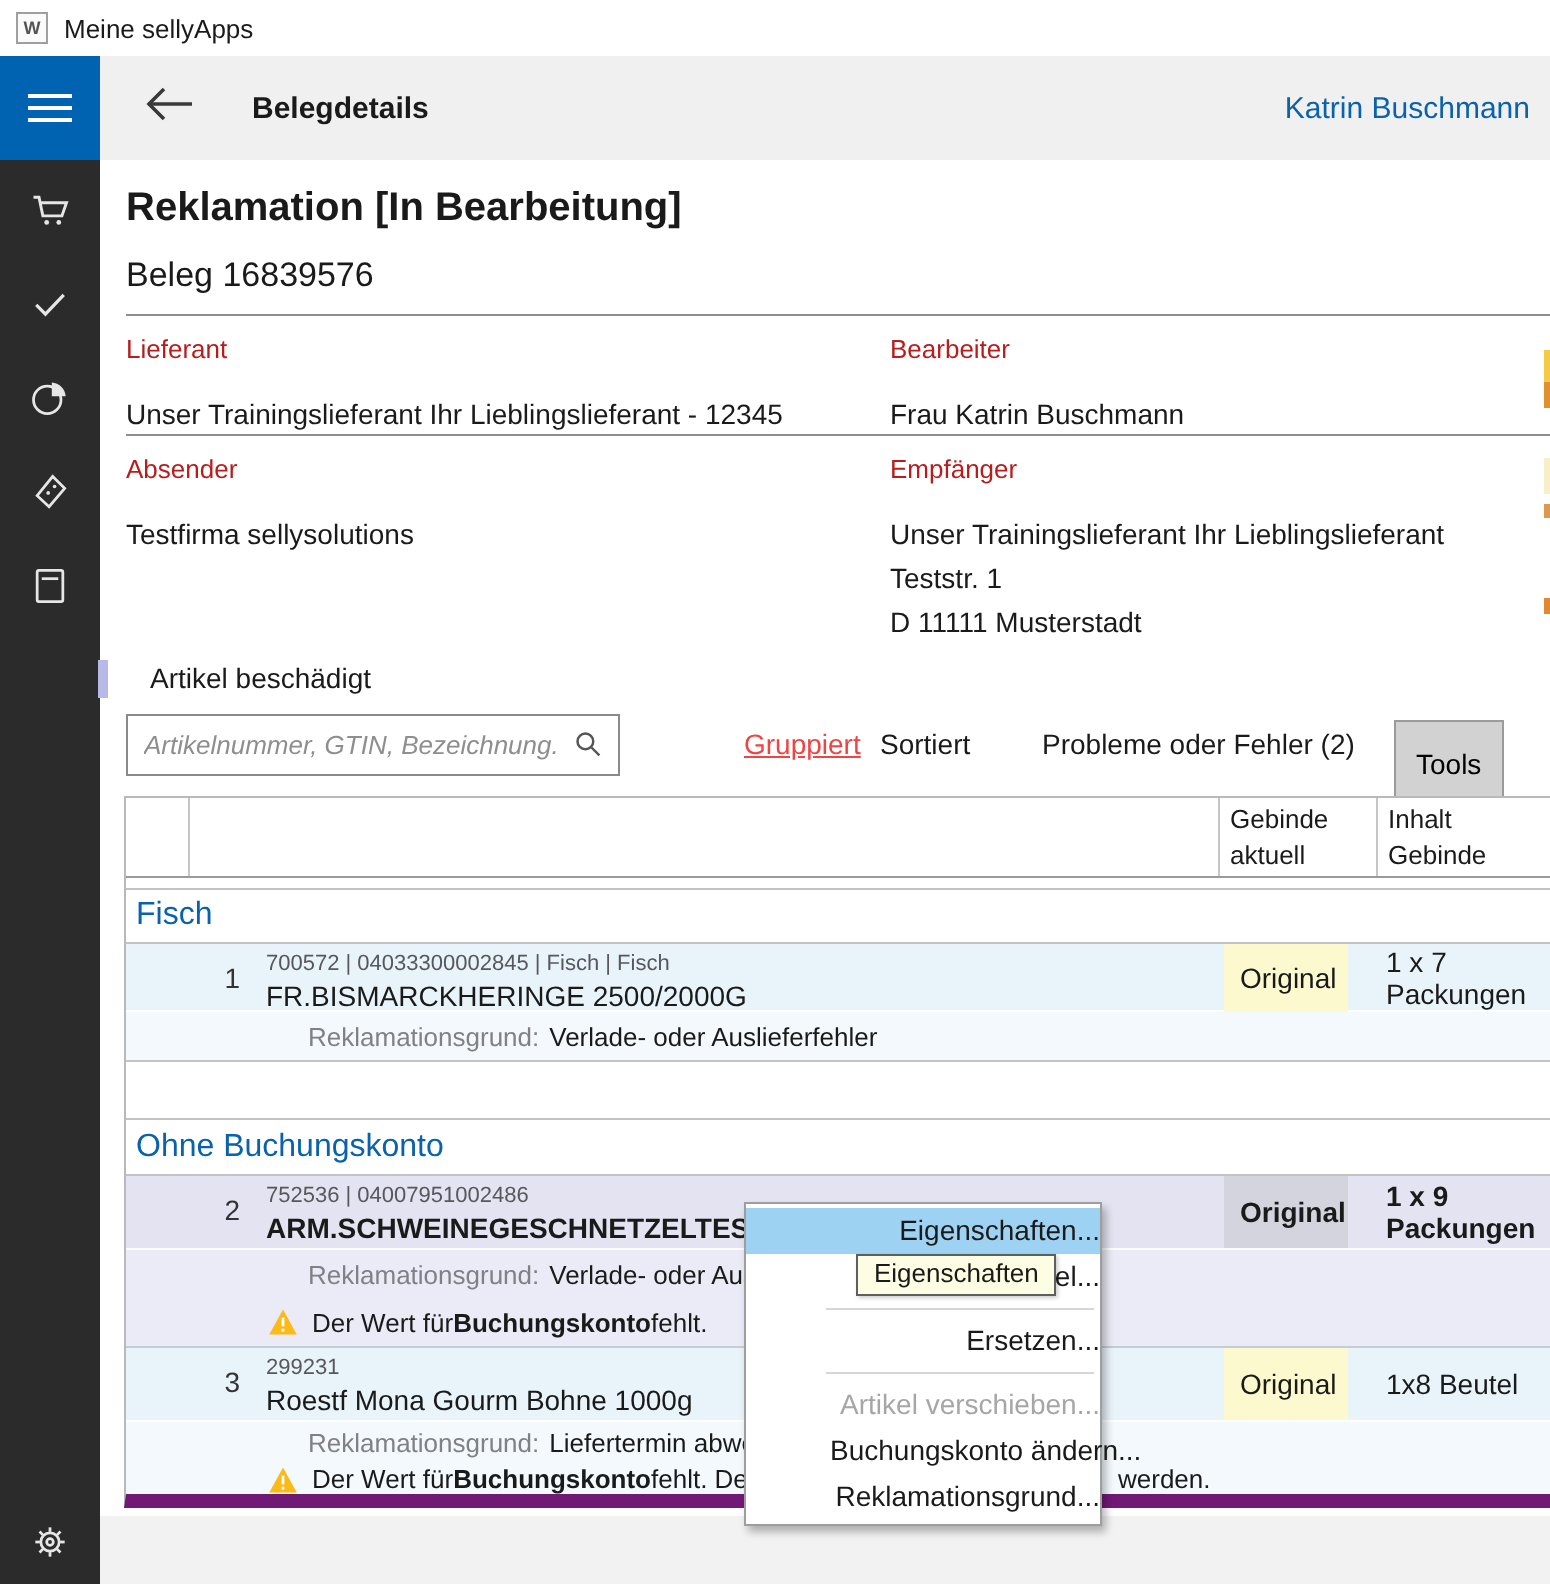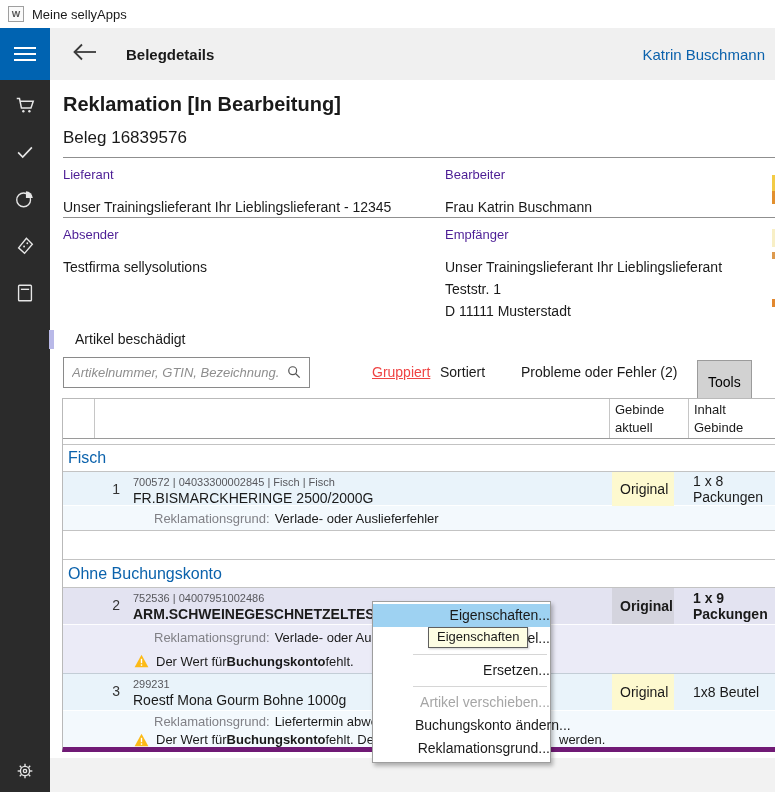--- a/index.html
+++ b/index.html
@@ -29,40 +29,40 @@
   
   .topbar { position:absolute; left:50px; top:28px; width:725px; height:52px; background:#f0f0f0;
             display:flex; align-items:center; }
   .back { margin-left:22px; }
   .topbar-title { margin-left:28px; font-size:15px; font-weight:bold; }
   .topbar-user { margin-left:auto; margin-right:10px; font-size:15px; color:#0b62ac; }
   
   .doc-title { position:absolute; left:63px; top:93px; font-size:20px; font-weight:bold; }
   .doc-beleg { position:absolute; left:63px; top:128px; font-size:17px; }
   .hr { position:absolute; left:63px; right:0; height:1px; background:#8f8f8f; }
-  .f-label { position:absolute; font-size:13px; color:#4c1d95; }
+  .f-label { position:absolute; font-size:13px; color:#b91c1c; }
   .f-value { position:absolute; font-size:14px; color:#1a1a1a;margin-top:13px; }
   
   .tag-bar { position:absolute; left:49px; top:330px; width:5px; height:19px; background:#b9b9e8; }
   .tag-text { position:absolute; left:75px; top:331px; font-size:14px; }
   
   .search-wrap { position:absolute; left:63px; top:357px; width:247px; height:31px; }
   .search-wrap input { width:100%; height:100%; border:1px solid #8a8a8a; padding:0 30px 0 8px;
                        font-size:13px; font-family:inherit; color:#333; }
   .search-wrap input::placeholder { font-style:italic; color:#8e8e8e; }
   .search-icon { position:absolute; right:9px; top:8px; }
   .view-link { position:absolute; top:364px; font-size:14px; cursor:pointer; }
   .view-grouped { left:372px; color:#ef4444; text-decoration:underline; }
   .view-sorted { left:440px; }
   .view-problems { left:521px; }
   .tools-btn { position:absolute; left:697px; top:360px; height:44px; padding:0 10px; line-height:25px;
                background:#d2d2d2; border:1px solid #9b9b9b; font-size:14px; cursor:pointer; }
   
   .table { position:absolute; left:62px; top:398px; width:713px;
-           border-left:1px solid #b9b9b9; border-top:1px solid #b9b9b9; border-bottom:5px solid #701a75; }
+           border-left:1px solid #b9b9b9; border-top:1px solid #b9b9b9; border-bottom:7px solid #701a75; }
   .thead { height:40px; border-bottom:1px solid #9a9a9a; display:grid; grid-template-columns:31px 515px 79px 88px; background:#fff; }
   .thead .th { border-left:1px solid #c6c6c6; padding:2px 0 0 5px; font-size:13px; line-height:18px; }
   .thead .th0 { border-left:none; }
   .spacer5 { height:5px; background:#fff; }
   .gap29 { height:29px; background:#fff; border-top:1px solid #c3c3c3; }
   .grp { border-top:1px solid #c3c3c3; display:flex; align-items:center; padding-left:5px;
          font-size:16px; color:#0b62ac; background:#fff; }
   .grp1 { height:27px; } .grp2 { height:28px;text-align:right; }
   .row-main { border-top:1px solid #c3c3c3; display:grid; grid-template-columns:63px 483px 79px 88px; position:relative; }
   .cell-num { font-size:14px; color:#333; text-align:right; padding:9px 6px 0 0; }
@@ -229,21 +229,21 @@
   <div class="grp grp1">Fisch</div>
   <div class="row-main h34 bg-blue">
     <div class="cell-num">1</div>
     <div class="cell-body">
       <div class="meta">700572 | 04033300002845 | Fisch | Fisch</div>
       <div class="iname">FR.BISMARCKHERINGE 2500/2000G</div>
     </div>
     <div class="cell-geb">
       <div class="chip chip-yellow">Original</div>
     </div>
-    <div class="cell-inh">1 x 8 Packungen</div>
+    <div class="cell-inh">1 x 7 Packungen</div>
   </div>
   <div class="row-sub h25 bg-blue-sub">
     <span class="r-label">Reklamationsgrund:</span>
     <span>Verlade- oder Auslieferfehler</span>
   </div>
 
   <div class="gap29"></div>
 
   <div class="grp grp2">Ohne Buchungskonto</div>
 

